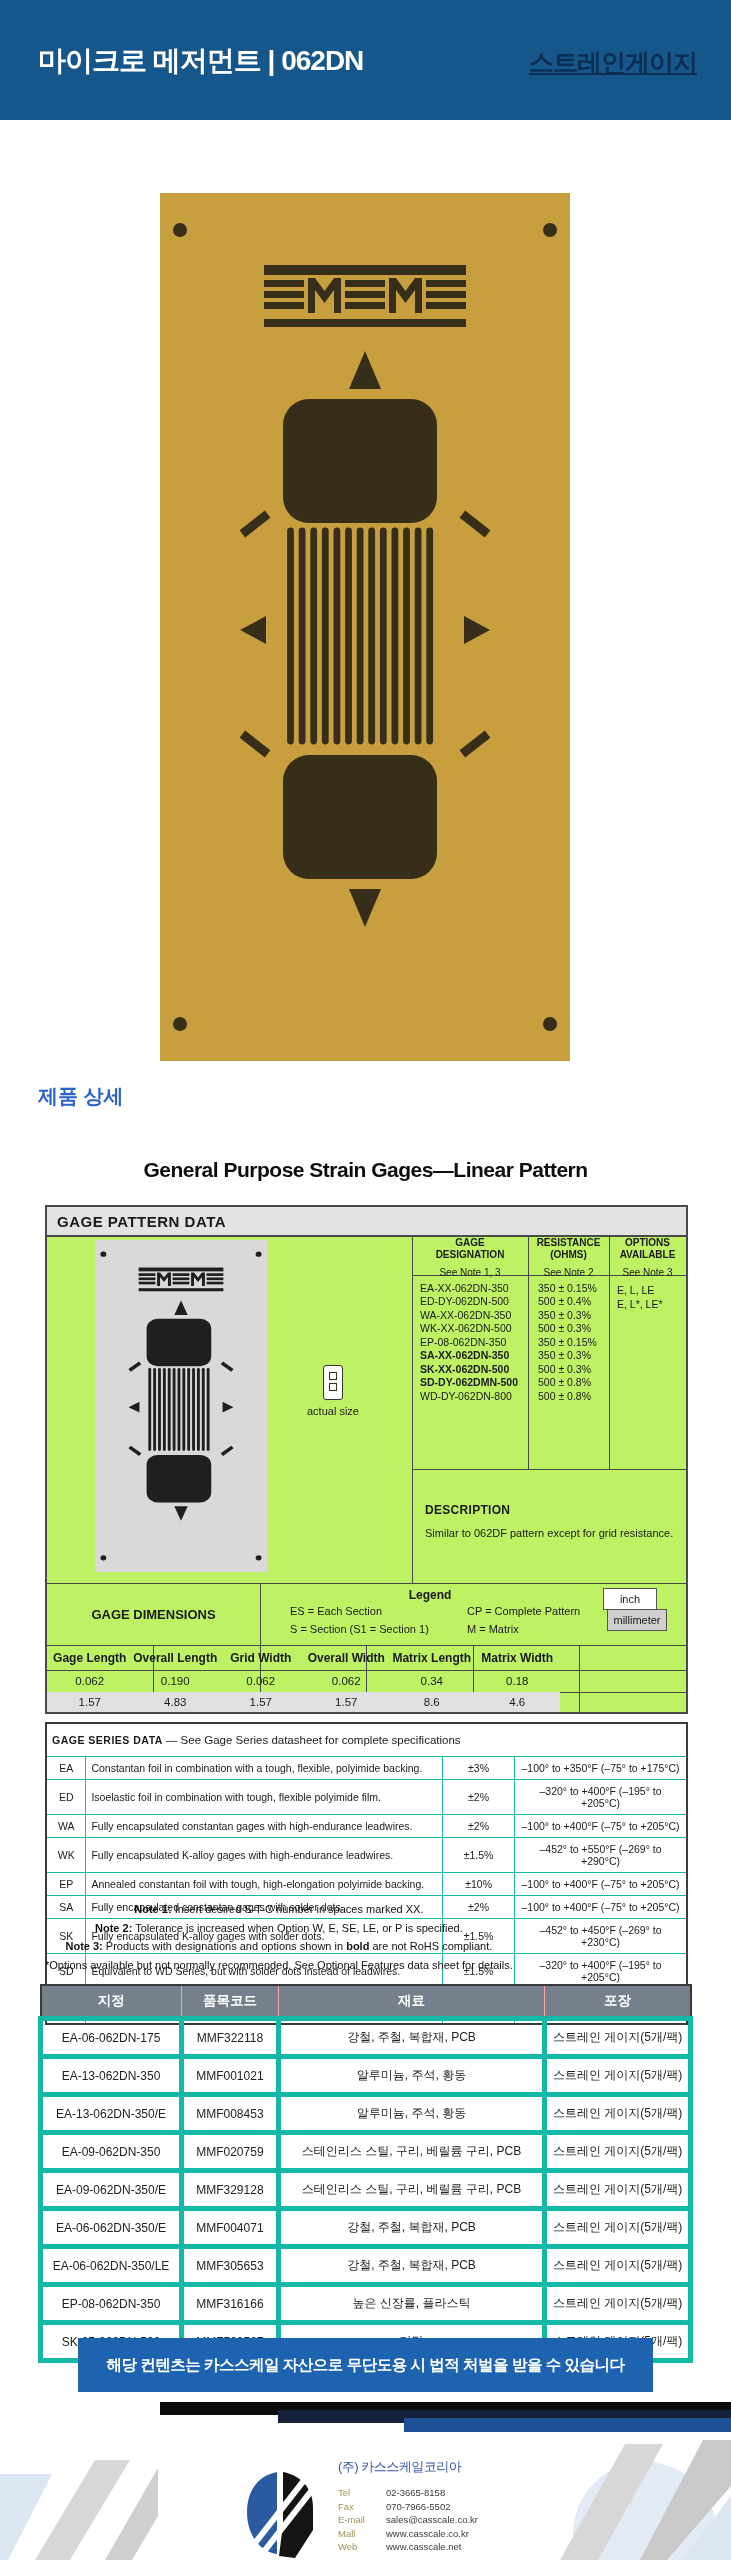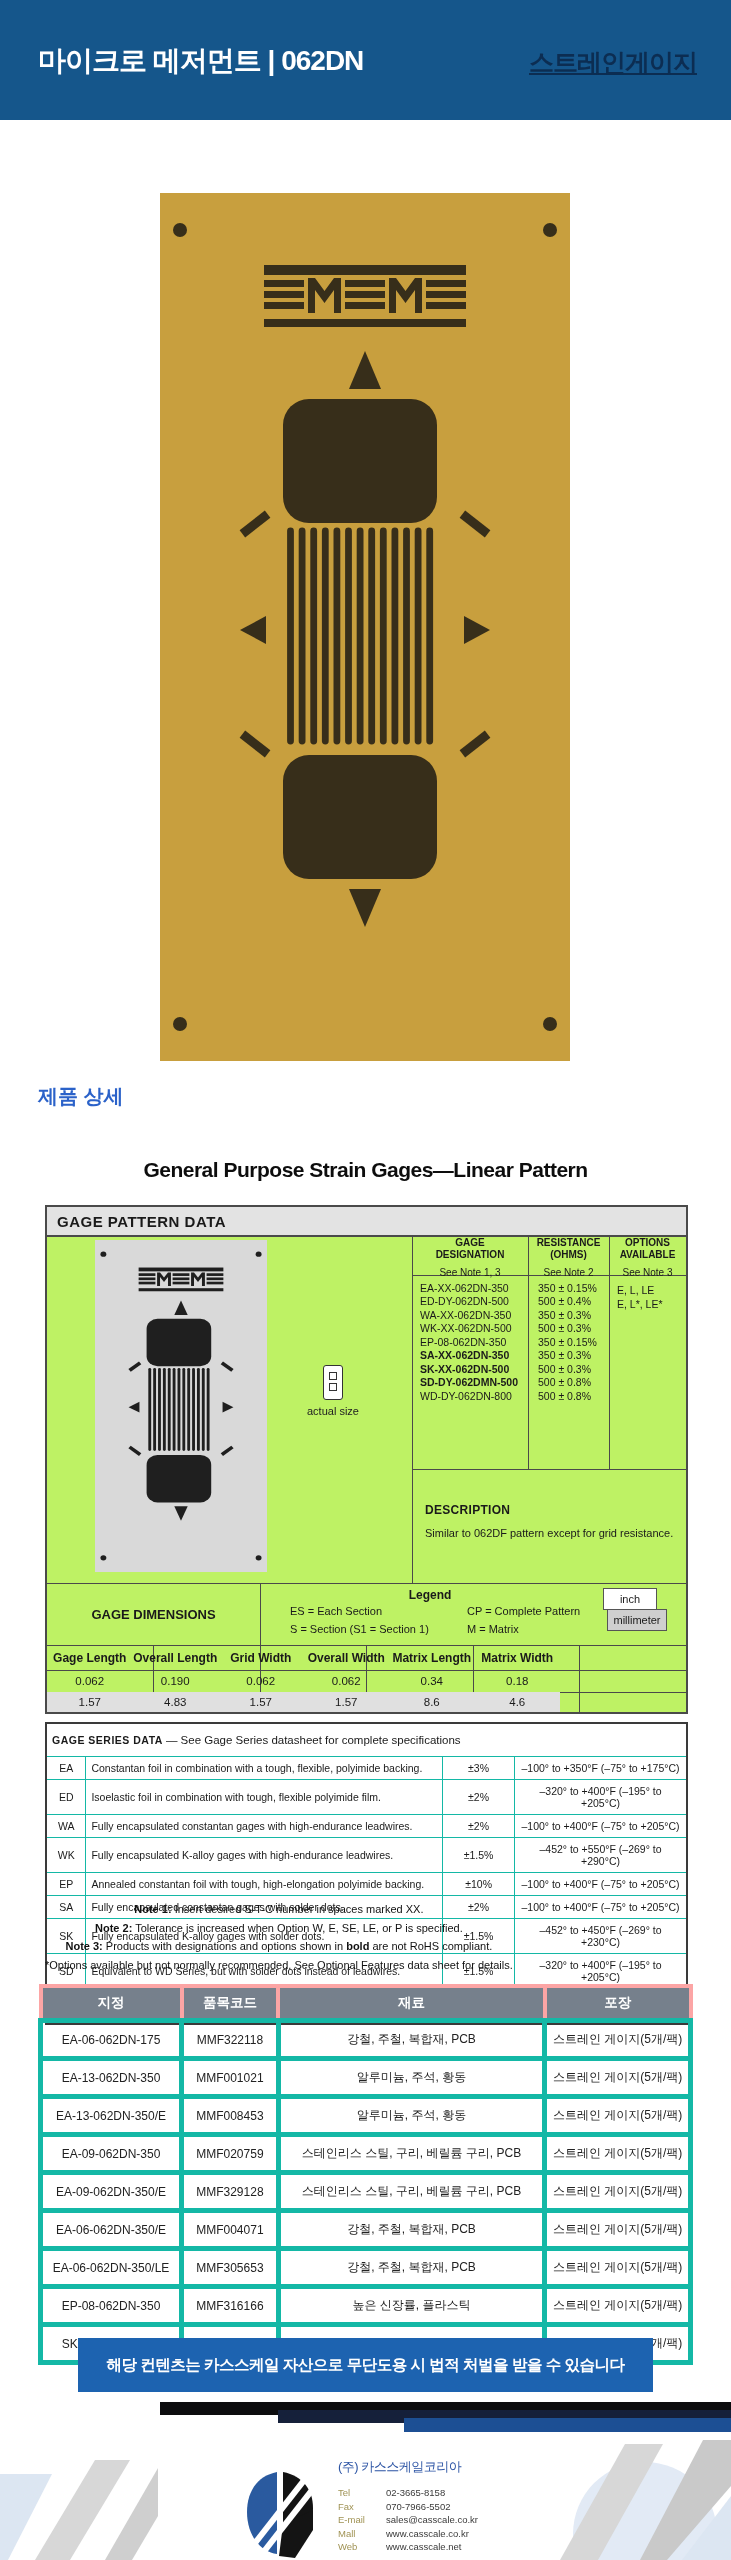--- a/index.html
+++ b/index.html
@@ -73,21 +73,21 @@
   .series-table tbody tr{height:14px;}
 
   
   .notes{position:absolute;left:45px;top:1900px;font-size:11px;line-height:18.5px;color:#111;text-align:center;}
   .notes b{font-weight:bold;}
 
   
   .product-table{position:absolute;left:38px;top:1984px;width:655px;border-collapse:collapse;
                  border:2px solid #3a3a3a;}
   .product-table th{background:#76808c;color:#fff;font-size:13.5px;font-weight:bold;height:28px;
-                    border:4px solid #fca5a5;}
+                    border:1px solid #fca5a5;}
   .product-table td{border:5px solid #14b8a6;height:31px;text-align:center;font-size:12px;color:#222;}
 
   
   .notice{position:absolute;left:78px;top:2338px;width:575px;height:54px;background:#1d63b0;
           display:flex;align-items:center;justify-content:center;color:#fff;
           font-size:15.5px;font-weight:bold;letter-spacing:-0.5px;}
 
   
   .stripe{position:absolute;}
   .stripe-black{left:160px;top:2402px;width:571px;height:13px;background:#0c0c0e;}

